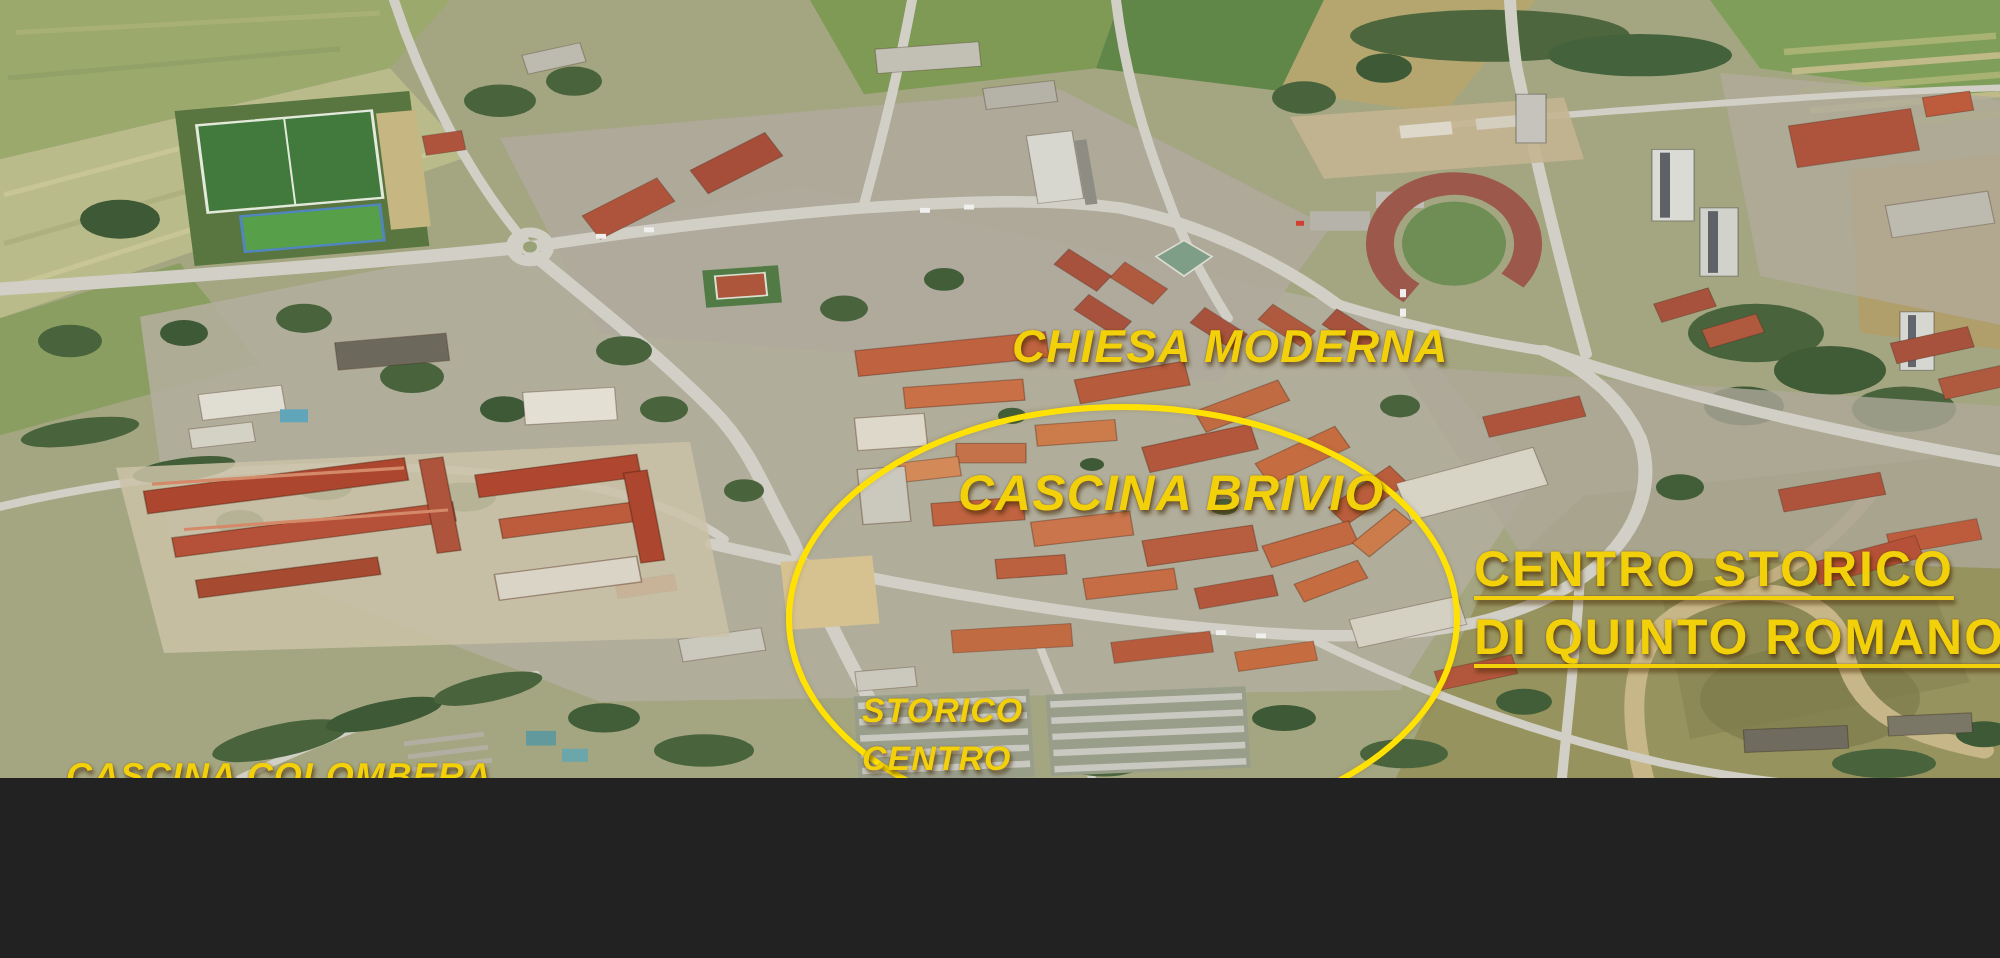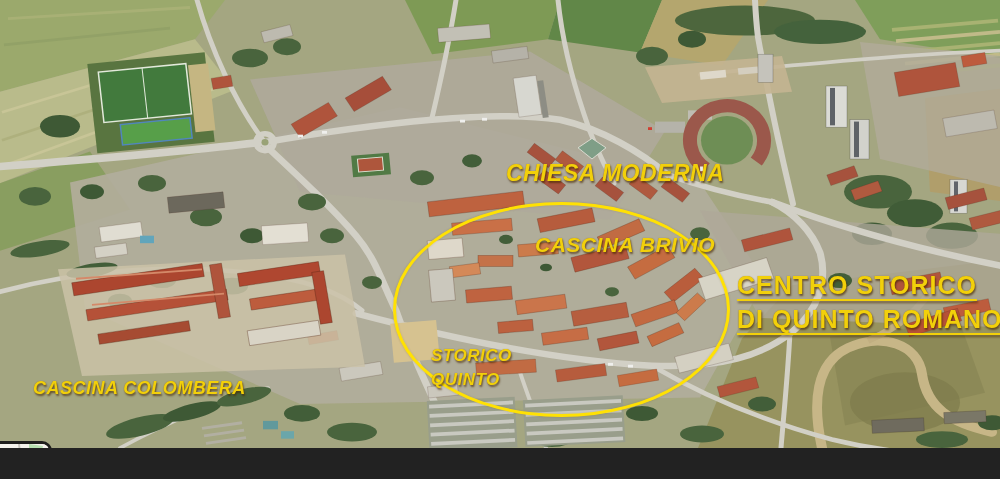--- a/index.html
+++ b/index.html
@@ -1,17 +1,17 @@
 <!DOCTYPE html>
 <html style="--annotation-yellow: #F2D00A; --ellipse-yellow: #FFE103;"><head>
 <meta charset="utf-8">
 <style>
   html,body{margin:0;padding:0;background:#222;}
   .stage{
-    position:relative;width:1000px;height:448px;overflow:hidden;
+    position:relative;width:1000px;height:389px;overflow:hidden;
     background:#a9ab85;
     font-family:"Liberation Sans", sans-serif;
   }
   .terrain{position:absolute;inset:0;width:100%;height:100%;display:block;}
   .highlight-ellipse{
     position:absolute;left:393px;top:202px;width:331px;height:209px;
     border:3.5px solid var(--ellipse-yellow,#FFE103);
     border-radius:50%;
     box-shadow:0 0 2px rgba(120,90,0,.35), inset 0 0 2px rgba(120,90,0,.25);
     pointer-events:none;
@@ -327,26 +327,26 @@
       <rect x="648" y="136" width="4" height="3" fill="#d43c30"></rect>
     </g>
 
     <rect x="0" y="0" width="1000" height="479" fill="#8a8f5e" opacity=".05"></rect>
   </svg>
 
   <div class="highlight-ellipse"></div>
 
   <div class="label italic" style="left:506px;top:160px;font-size:23px;">CHIESA MODERNA</div>
 
-  <div class="label italic" style="left:535px;top:233px;font-size:21px;">CASCINA BRIVIO</div>
+  <div class="label italic" style="left:479px;top:233px;font-size:25px;">CASCINA BRIVIO</div>
 
 
   <div class="label italic" style="left:431px;top:344px;font-size:17px;line-height:24px;">
     <span class="line">STORICO</span>
-    <span class="line">QUINTO</span>
+    <span class="line">CENTRO</span>
   </div>
 
   <div class="label italic" style="left:33px;top:378px;font-size:18px;">CASCINA COLOMBERA</div>
 
   <div class="label underlined" style="left:737px;top:268px;font-size:25px;line-height:34px;letter-spacing:1px;">
     <span class="line">CENTRO STORICO</span>
     <span class="line">DI QUINTO ROMANO</span>
   </div>
 
   <div class="inset-map">

